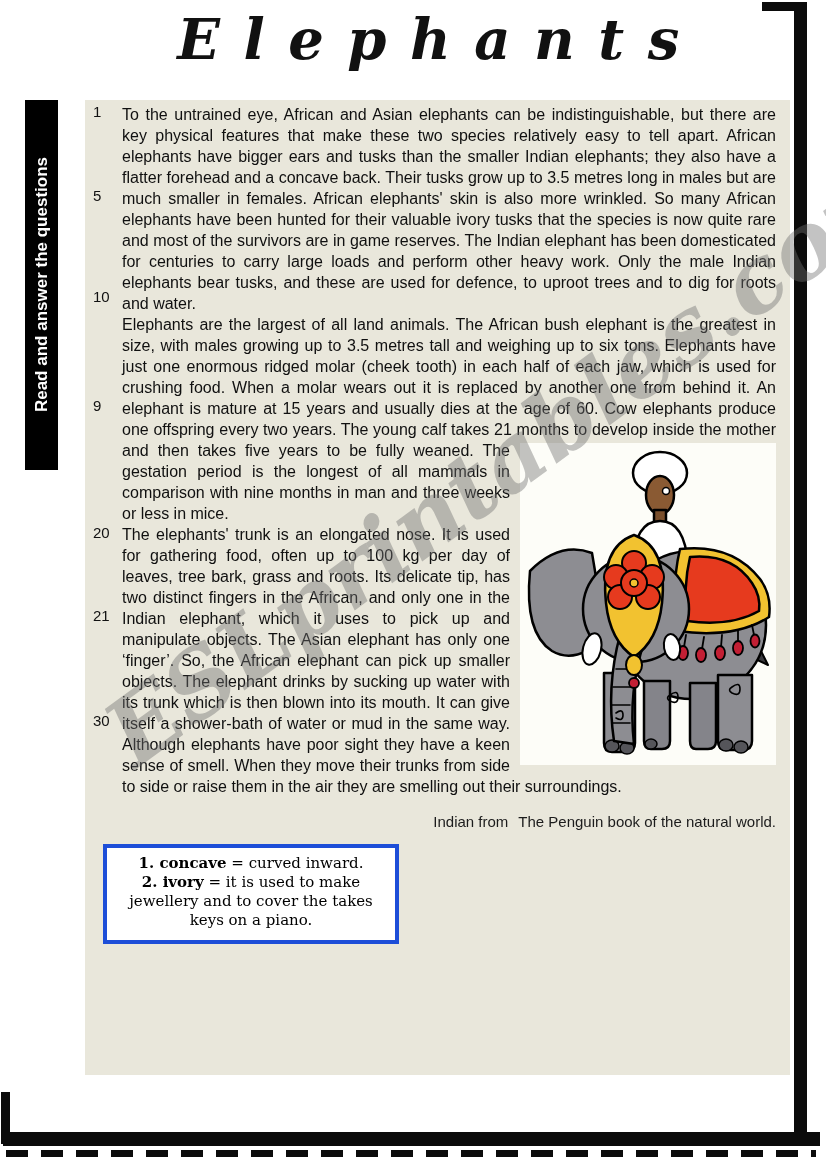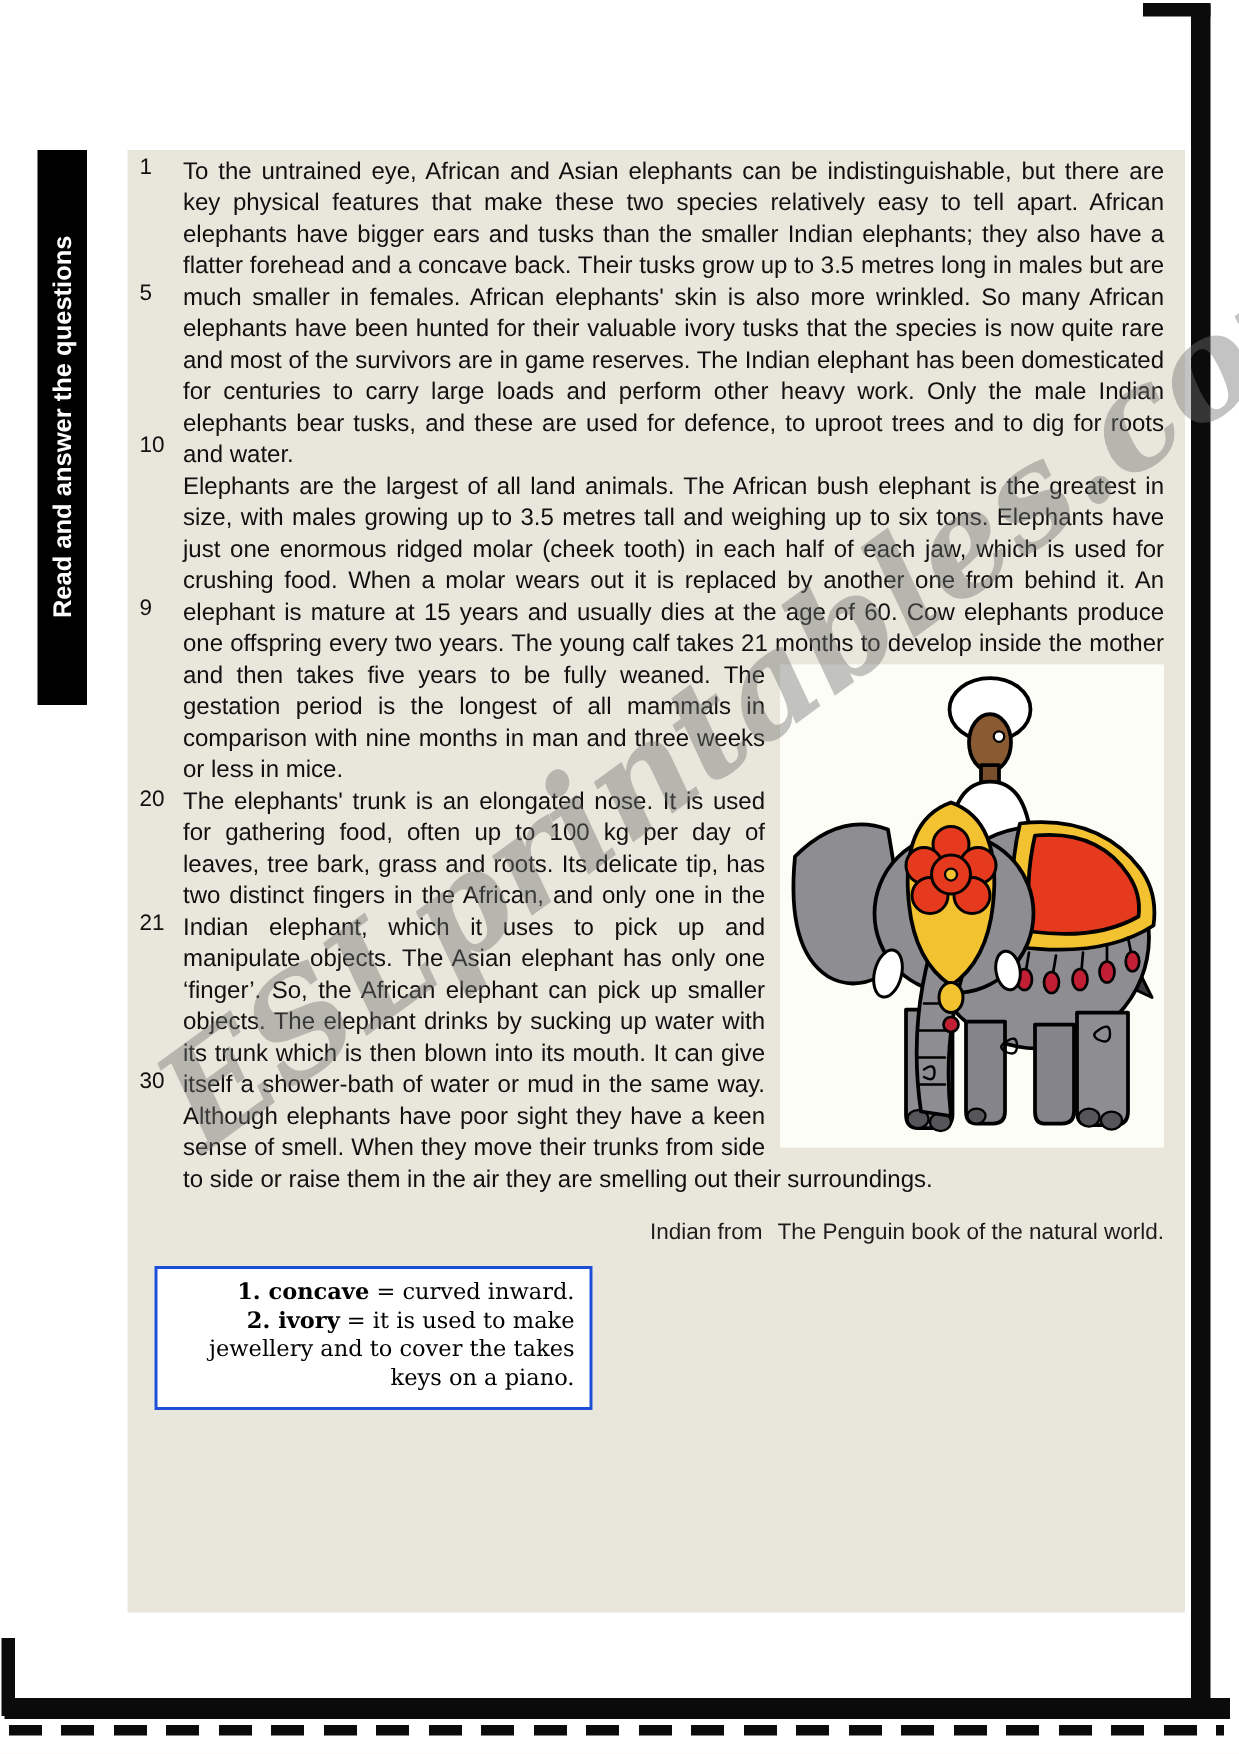--- a/index.html
+++ b/index.html
@@ -47,23 +47,23 @@
     float:right; width:256px; height:322px; margin:3px 0 6px 10px;
     background:#fdfdf8;
   }
   .img-float svg { display:block; }
 
   .source-line { clear:right; text-align:right; font-size:15px; color:#1c1c1c; margin:14px 0 0 0; }
   .source-title { margin-left:10px; }
 
   .vocab-box {
     margin:12px 0 0 18px; width:268px; background:#ffffff;
-    border:2px solid #1d4ed8; padding:6px 10px 10px 10px;
+    border:4px solid #1d4ed8; padding:6px 10px 10px 10px;
     font-family:"DejaVu Serif", serif; font-size:15px; line-height:19px;
-    color:#000; text-align:right;
+    color:#000; text-align:center;
   }
   .vocab-entry b { font-weight:bold; }
 
   
   .watermark {
     position:absolute; left:85px; top:700px; transform-origin:0 0;
     transform:rotate(-36deg);
     font-family:"DejaVu Serif", serif; font-weight:bold; font-style:italic;
     font-size:92px; color:rgba(112,112,112,0.42);
     white-space:nowrap; pointer-events:none; z-index:5;
@@ -75,20 +75,21 @@
   .frame-bottom { position:absolute; left:3px; top:1132px; width:817px; height:14px; background:#0b0b0b; }
   .frame-dashes { position:absolute; left:6px; top:1150px; width:810px; height:7px;
     background:repeating-linear-gradient(90deg,#0b0b0b 0 22px, transparent 22px 35px); }
   .frame-left-stub { position:absolute; left:1px; top:1092px; width:9px; height:52px; background:#0b0b0b; }
 </style>
 </head>
 <body>
 
 <div class="page">
 
+  <div class="title">Elephants</div>
   <div class="pen-stroke"></div>
 
   <div class="sidebar">
     <span>Read and answer the questions</span>
   </div>
 
   <div class="panel">
     <span class="ln ln1">1</span>
     <span class="ln ln2">5</span>
     <span class="ln ln3">10</span>

